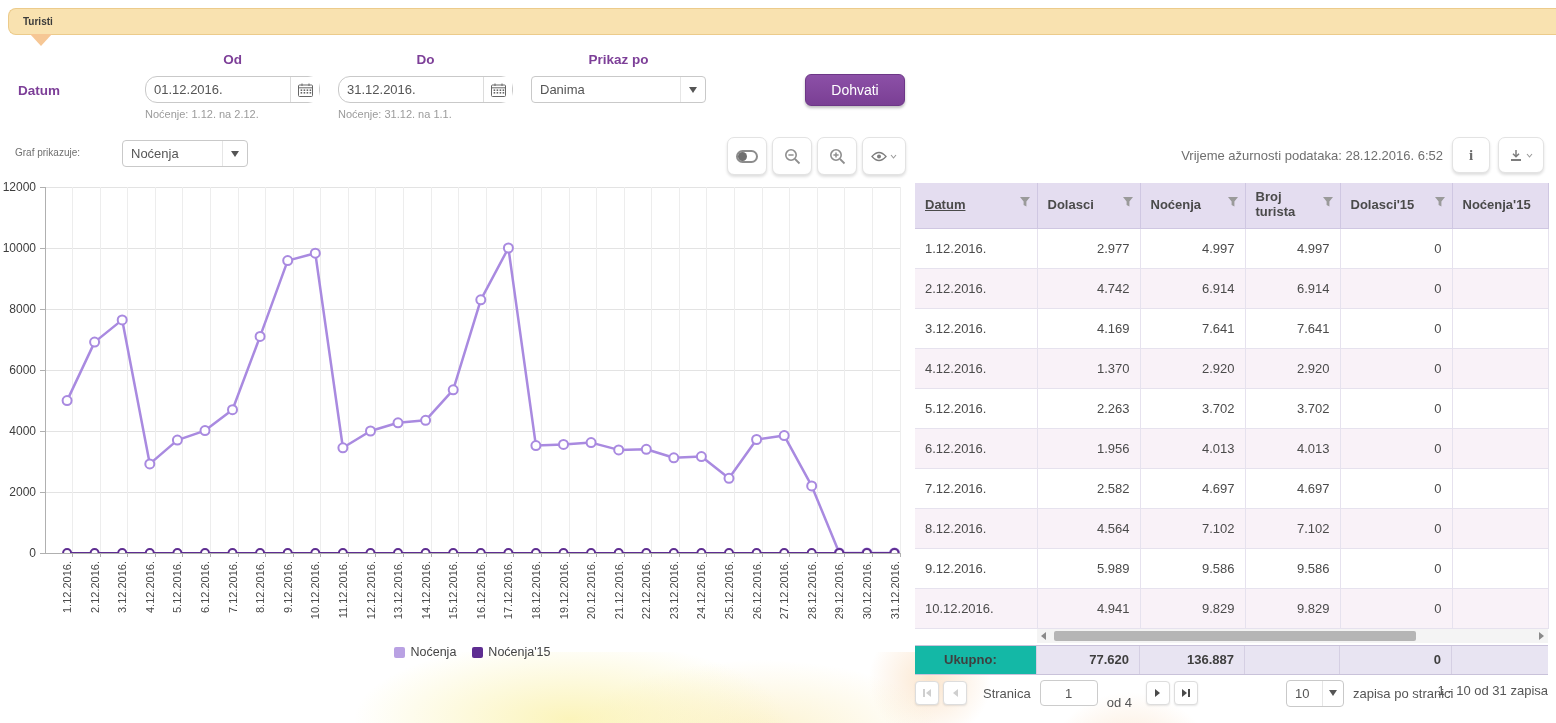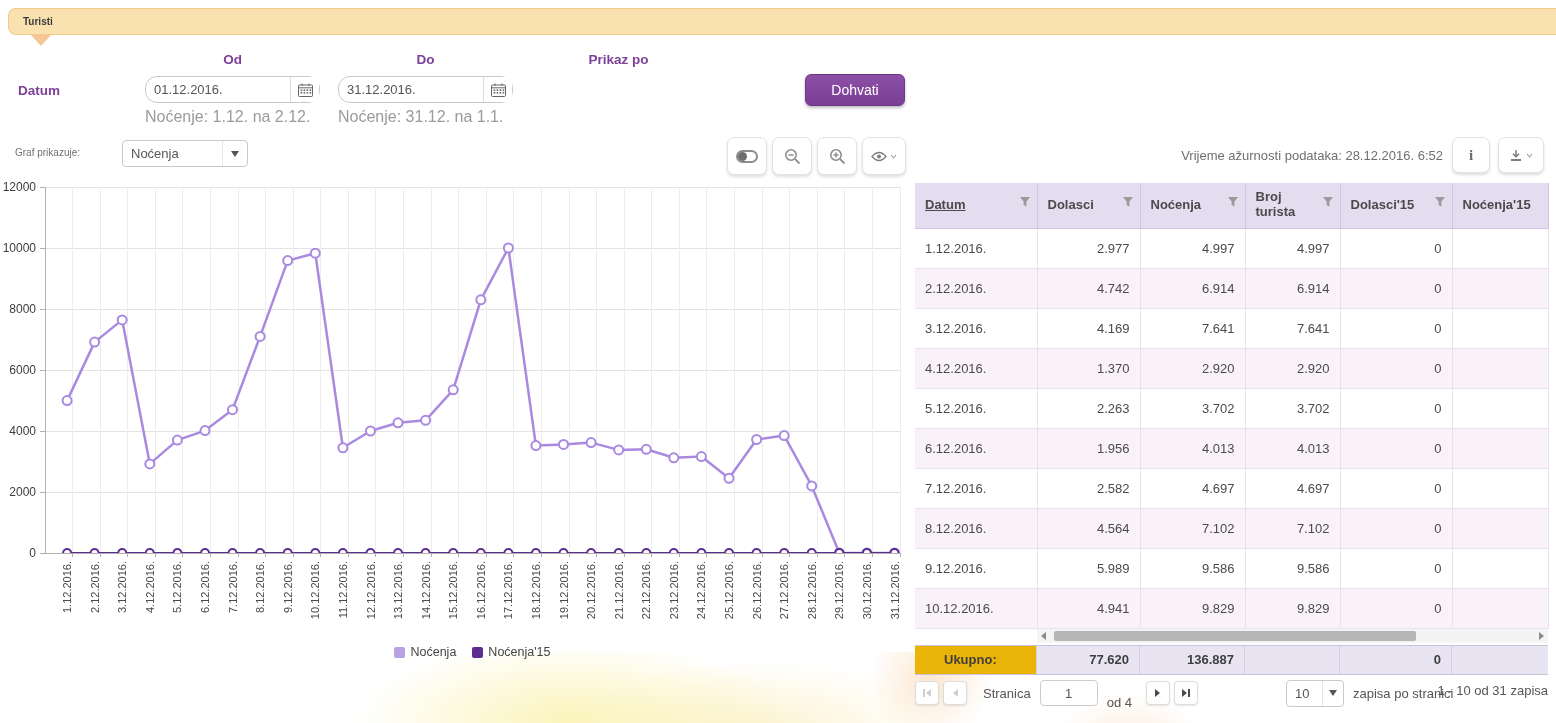--- a/index.html
+++ b/index.html
@@ -14,21 +14,21 @@
       radial-gradient(circle 125px at 990px 130px, rgba(247,199,148,.55), rgba(247,199,148,0) 72%);}
   
   .tabbar{position:absolute;left:8px;top:8px;right:0;height:25px;background:#f9e2b0;
     border:1px solid #eccb8b;border-right:none;border-radius:8px 0 0 8px;
     display:flex;align-items:center;}
   .tabbar .tab-label{margin-left:14px;font-size:10px;font-weight:bold;color:#3b3b3b;}
   .tab-pointer{position:absolute;left:30px;top:34px;width:0;height:0;
     border-left:11px solid transparent;border-right:11px solid transparent;border-top:12px solid #f6c795;}
   
   .flabel{position:absolute;font-size:13.5px;font-weight:bold;color:#7d3f98;}
-  .hint{position:absolute;font-size:16px;color:#9b9b9b;}
+  .hint{position:absolute;font-size:11px;color:#9b9b9b;}
   .igroup{position:absolute;display:flex;height:27px;border:1px solid #c9c9c9;border-radius:12px;background:#fff;box-sizing:border-box;justify-content:center;}
   .igroup input{border:none;outline:none;flex:1;min-width:0;padding:0 8px;font-size:13px;color:#555;
     font-family:inherit;background:transparent;}
   .ibtn{width:28px;border-left:1px solid #dcdcdc;display:flex;align-items:center;justify-content:center;cursor:pointer;border-radius:0 3px 3px 0;background:#fff;}
   .select{position:absolute;display:flex;height:27px;border:1px solid #c9c9c9;border-radius:4px;background:#fff;box-sizing:border-box;align-items:center;cursor:pointer;}
   .select .val{flex:1;padding:0 8px;font-size:13px;color:#555;white-space:nowrap;overflow:hidden;}
   .select .arr{width:24px;align-self:stretch;border-left:1px solid #e6e6e6;display:flex;align-items:center;justify-content:center;}
   .tri-down{width:0;height:0;border-left:4.5px solid transparent;border-right:4.5px solid transparent;border-top:6px solid #555;}
   .btn-primary{position:absolute;left:805px;top:74px;width:100px;height:32px;background:linear-gradient(#8c50a7,#7a3f94);
     border:1px solid #6d3787;border-radius:6px;color:#fff;font-size:14px;font-family:inherit;cursor:pointer;
@@ -66,21 +66,21 @@
   table.grid tr:nth-child(even) td{background:#f9f2f8;}
   table.grid tr:nth-child(odd) td{background:#fff;}
   .hscroll{position:relative;margin-left:122px;width:511px;height:14px;background:#f4f4f4;display:flex;align-items:center;}
   .hs-arrow{width:13px;height:14px;display:flex;align-items:center;justify-content:center;cursor:pointer;}
   .hs-track{position:relative;flex:1;height:14px;}
   .hs-thumb{position:absolute;left:4px;top:2px;width:362px;height:10px;background:#b5b5b5;border-radius:2px;cursor:grab;}
   .tri-l{width:0;height:0;border-top:4px solid transparent;border-bottom:4px solid transparent;border-right:5px solid #8a8a8a;}
   .tri-r{width:0;height:0;border-top:4px solid transparent;border-bottom:4px solid transparent;border-left:5px solid #8a8a8a;}
   .tfoot{display:flex;border-top:1px solid #c9c2da;border-bottom:1px solid #c9c2da;margin-top:2px;font-size:13px;font-weight:bold;}
   .tfoot .cell{height:28px;line-height:28px;box-sizing:border-box;border-right:1px solid #d5cfe3;background:#e8e4f2;text-align:right;padding:0 10px;color:#3f3f3f;}
-  .tfoot .cell.lab{background:#eab308;text-align:left;padding-left:29px;}
+  .tfoot .cell.lab{background:#14b8a6;text-align:left;padding-left:29px;}
   .tfoot .cell:last-child{border-right:none;background:#e8e4f2;}
   
   .pager{position:absolute;left:915px;top:678px;width:633px;height:30px;display:flex;align-items:center;font-size:13px;color:#555;}
   .pbtn{width:24px;height:24px;background:#fff;border:1px solid #ddd;border-radius:4px;box-shadow:0 1px 2px rgba(0,0,0,.10);
     display:flex;align-items:center;justify-content:center;cursor:pointer;box-sizing:border-box;}
   .pbtn + .pbtn{margin-left:4px;}
   .pbtn svg{display:block}
   .pbtn.disabled{color:#ccc;}
   .pager .pg-input{width:58px;height:26px;border:1px solid #ccc;border-radius:4px;text-align:center;font-size:13px;color:#555;font-family:inherit;box-sizing:border-box;outline:none;}
   .pager .psel{position:relative;display:flex;height:27px;width:58px;border:1px solid #c9c9c9;border-radius:4px;background:#fff;box-sizing:border-box;align-items:center;cursor:pointer;}
@@ -144,20 +144,26 @@
             <rect x="2.6" y="9" width="1.6" height="1.6"></rect>
             <rect x="5.6" y="9" width="1.6" height="1.6"></rect>
             <rect x="8.6" y="9" width="1.6" height="1.6"></rect>
             <rect x="11.6" y="9" width="1.6" height="1.6"></rect>
           </g>
         </svg>
     </span>
   </div>
   <span class="hint" style="left:338px;top:108px;">Noćenje: 31.12. na 1.1.</span>
 
+  <div class="select" style="left:531px;top:76px;width:175px;">
+    <span class="val">Danima</span>
+    <span class="arr">
+        <span class="tri-down"></span>
+      </span>
+  </div>
 
   <button class="btn-primary">Dohvati</button>
 
   <span class="graf-label">Graf prikazuje:</span>
   <div class="select" style="left:122px;top:140px;width:126px;">
     <span class="val">Noćenja</span>
     <span class="arr">
         <span class="tri-down"></span>
       </span>
   </div>

